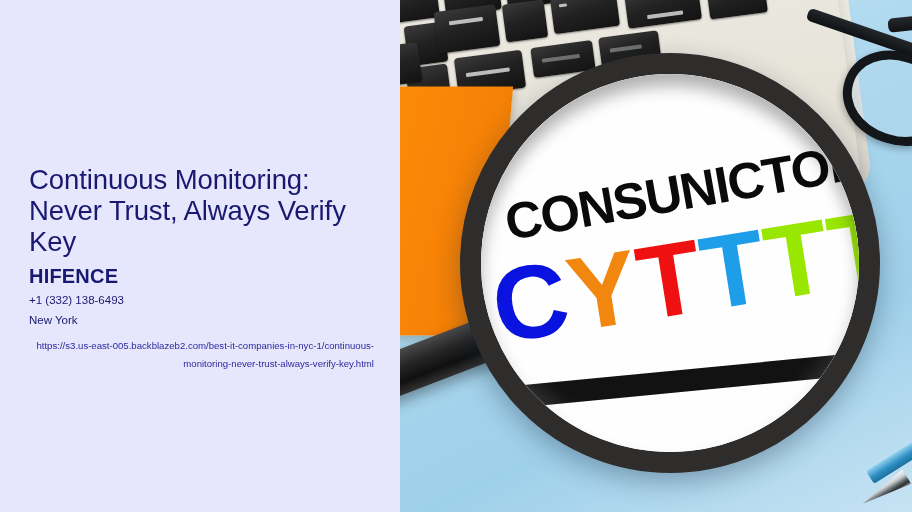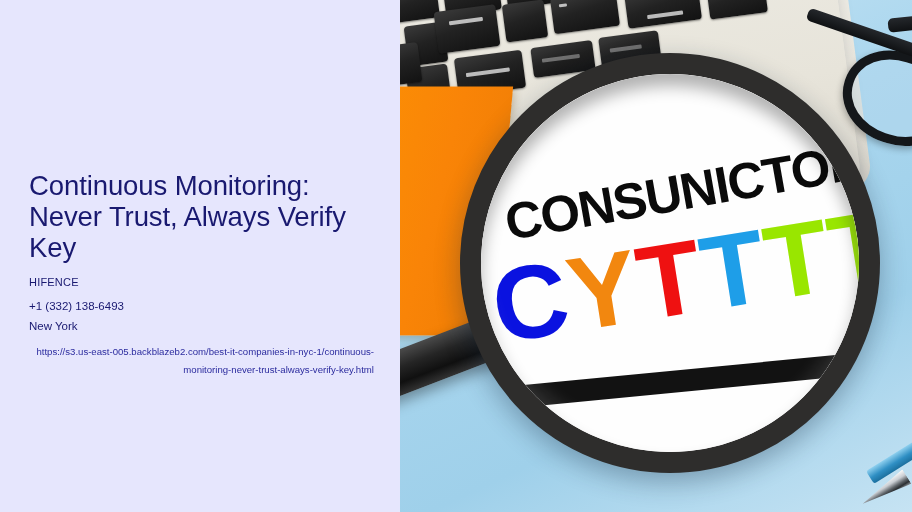--- a/index.html
+++ b/index.html
@@ -21,36 +21,36 @@
   .left-panel {
     position:relative;
     width:400px; height:512px;
     background:#e6e6fd;
     flex:0 0 400px;
     overflow:hidden;
   }
   .text-block {
     position:absolute;
     left:29px;
-    top:170px;
+    top:164px;
     width:350px;
   }
   .headline {
     font-size:27.5px;
     line-height:31px;
     font-weight:400;
     color:#191970;
     letter-spacing:-0.1px;
     margin-bottom:9px;
     white-space:pre-line;
   }
   .brand {
-    font-size:11px;
+    font-size:20px;
     line-height:21px;
-    font-weight:400;
+    font-weight:700;
     color:#191970;
     letter-spacing:0.2px;
     margin-bottom:4px;
   }
   .contact-line {
     font-size:11.5px;
     line-height:19.7px;
     color:#191970;
     font-weight:400;
   }

